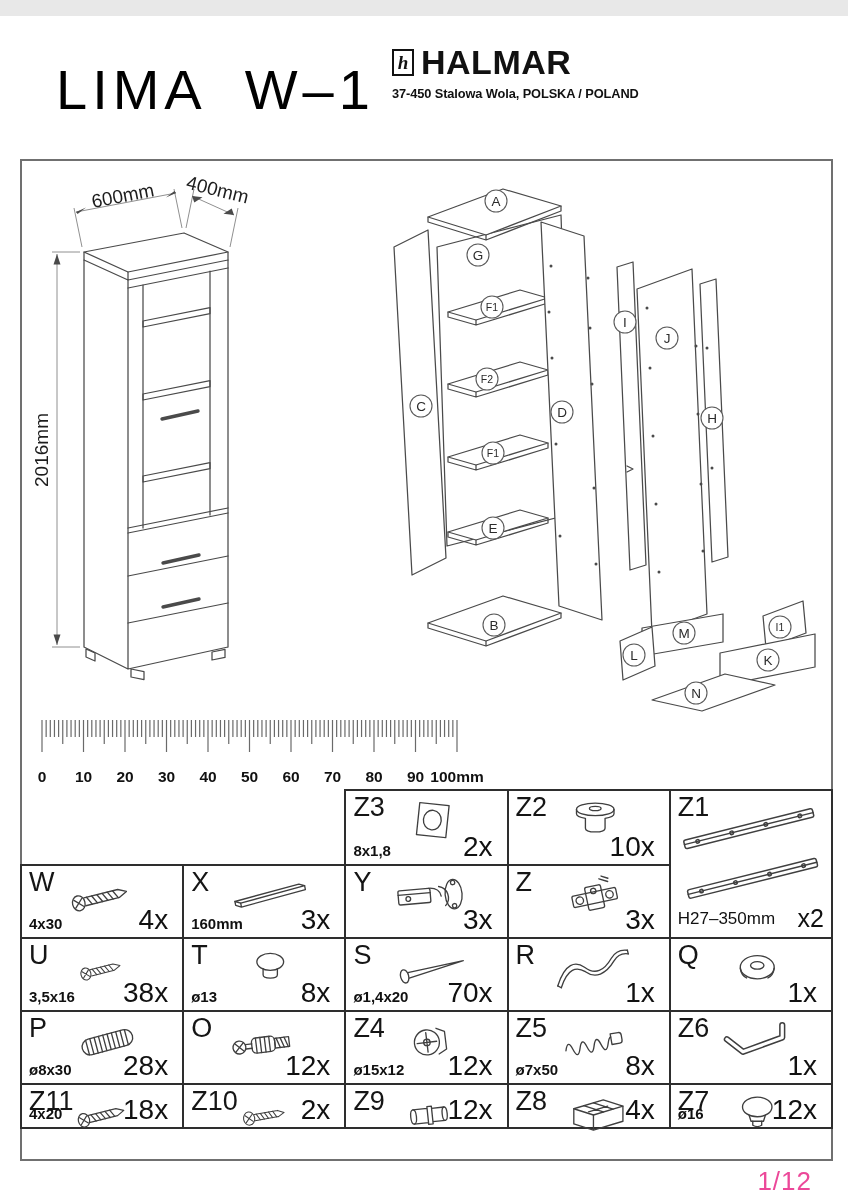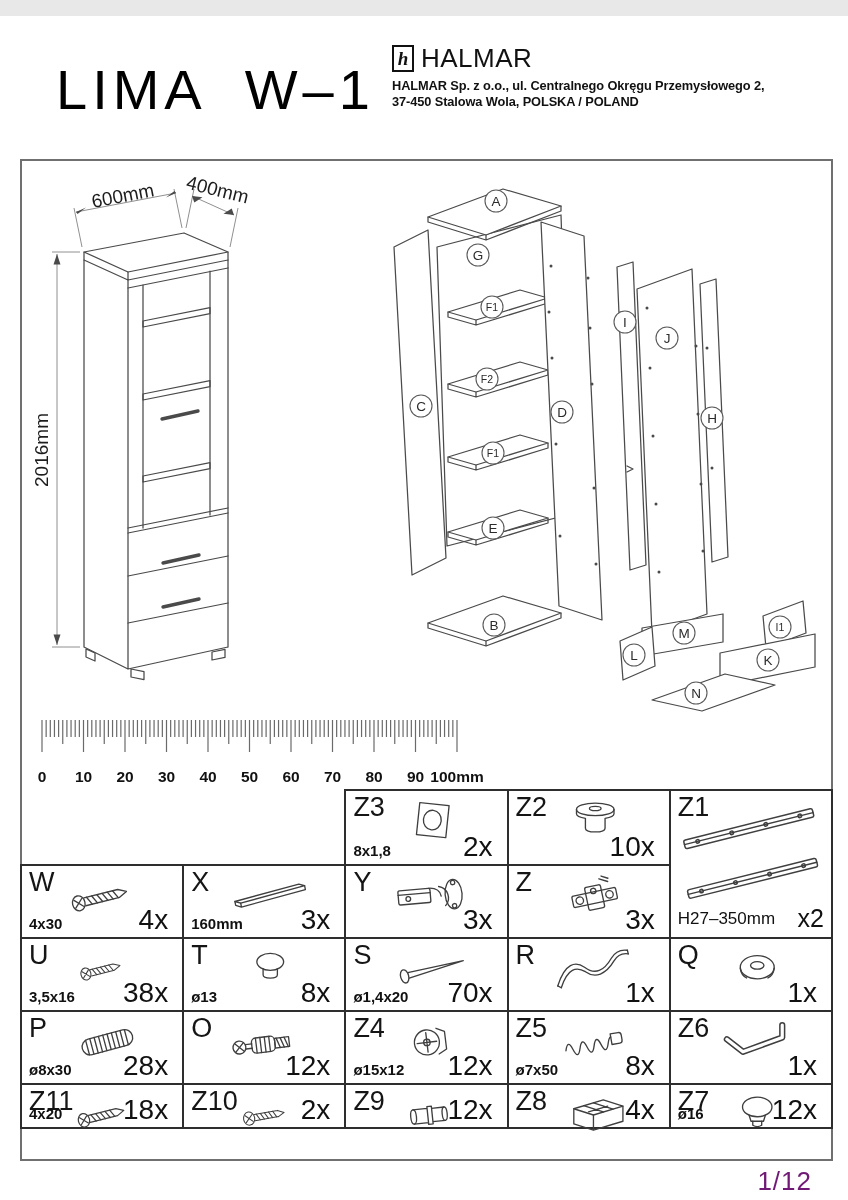--- a/index.html
+++ b/index.html
@@ -8,21 +8,21 @@
 
   
   .title{position:absolute;left:56px;top:46px;font-size:56px;line-height:1;
          letter-spacing:5px;color:#000;white-space:pre}
   .brand-block{position:absolute;left:392px;top:27px;width:440px}
   .logo-row{display:flex;align-items:center}
   .logo-box{display:flex;width:22px;height:27px;border:2px solid #111;
             align-items:center;justify-content:center;
             font-family:"Liberation Serif",serif;font-style:italic;font-weight:bold;
             font-size:19px;margin-right:7px;box-sizing:border-box}
-  .brand{font-size:26px;font-weight:normal;letter-spacing:.5px}
+  .brand{font-size:34px;font-weight:bold;letter-spacing:.5px}
   .addrs{margin-top:4px}
   .addr{font-size:12.8px;font-weight:bold;line-height:15.8px;letter-spacing:-.1px}
 
   
   .frame{position:absolute;left:20px;top:143px;width:813px;height:1002px;
          border:2px solid #707070;box-sizing:border-box}
   svg.drawing{position:absolute;left:20px;top:143px}
   svg.rulersvg{position:absolute;left:30px;top:698px}
 
   .ln{stroke:#4a4a4a;fill:none;stroke-width:1.25;stroke-linecap:round;stroke-linejoin:round}
@@ -43,37 +43,36 @@
   table.parts td.spacer{border:none;background:transparent}
   .cid{position:absolute;top:1px;left:7px;font-size:27px;color:#151515}
   .spec{position:absolute;bottom:5px;left:7px;font-size:15px;font-weight:bold}
   .spec-sm{position:absolute;bottom:8px;left:7px;font-size:17px;font-weight:normal}
   .qty{position:absolute;bottom:1px;right:14px;font-size:28px}
   .qty-md{position:absolute;bottom:4px;right:7px;font-size:25px}
   .icn{position:absolute;top:5px;left:50%;transform:translateX(-44%);width:104px;height:50px}
   .icnbig{position:absolute;top:5px;left:4px;width:152px;height:110px}
   .ic{stroke:#3f3f3f;fill:none;stroke-width:1.5;stroke-linecap:round;stroke-linejoin:round}
 
-  .page-num{position:absolute;right:36px;top:1150px;font-size:26px;letter-spacing:1px;color:#701a75}
+  .page-num{position:absolute;right:36px;top:1150px;font-size:26px;letter-spacing:1px;color:#ec4899}
 </style>
 </head>
 <body>
 
 <div class="page">
 
   <div class="title">LIMA  W–1</div>
   <div class="brand-block">
     <div class="logo-row">
       <span class="logo-box">
           <span>h</span>
         </span>
       <span class="brand">HALMAR</span>
     </div>
     <div class="addrs">
-      <div class="addr">HALMAR Sp. z o.o., ul. Centralnego Okręgu Przemysłowego 2,</div>
       <div class="addr">37-450 Stalowa Wola, POLSKA  / POLAND</div>
     </div>
   </div>
 
   <div class="frame"></div>
 
   <svg class="drawing" width="813" height="555" viewBox="20 143 813 555">
 
     <g class="ln">
 

